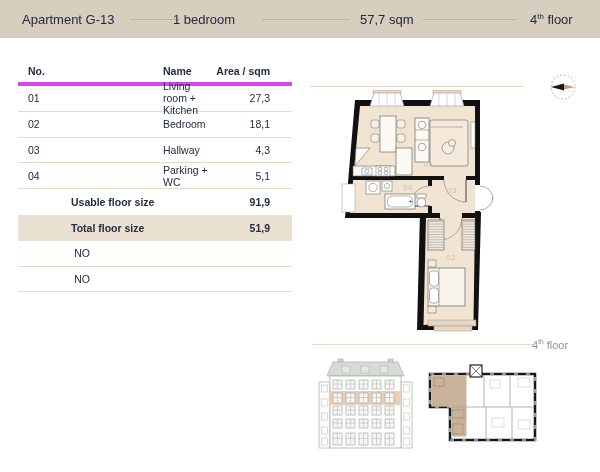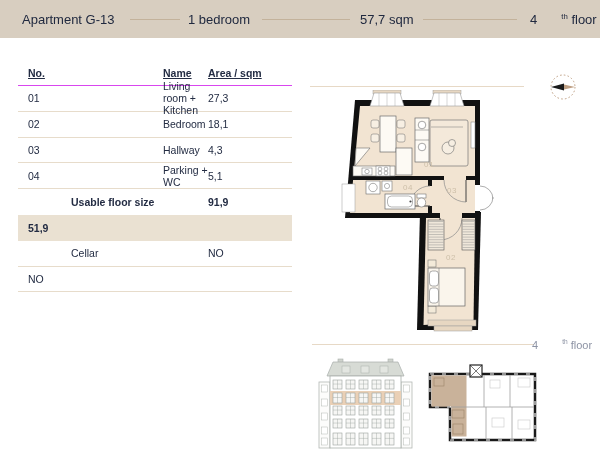--- a/index.html
+++ b/index.html
@@ -2,46 +2,46 @@
 <html><head>
 <meta charset="utf-8">
 <style>
   html,body{margin:0;padding:0;background:#fff;}
   #canvas{position:relative;width:600px;height:472px;background:#ffffff;overflow:hidden;
           font-family:"Liberation Sans",sans-serif;color:#232c43;}
   
   .topbar{position:absolute;left:0;top:0;width:600px;height:38px;background:#d8cec0;}
   .topbar .hitem{position:absolute;top:12px;font-size:13px;color:#20293f;white-space:nowrap;}
   .topbar .hline{position:absolute;top:19px;height:1px;background:#c3b29b;}
-  sup{font-size:0.6em;vertical-align:super;margin-left:24px;}
+  sup{font-size:0.6em;vertical-align:super;}
   
   .table{position:absolute;left:18px;top:60px;width:274px;font-size:10.5px;}
   .trow{display:flex;align-items:center;height:25.8px;padding:0 22px 0 10px;
         border-bottom:1px solid #e7dccb;box-sizing:border-box;}
-  .thead{height:26px;font-weight:bold;border-bottom:1px solid #d946ef;text-decoration:underline;}
+  .thead{height:26px;font-weight:bold;border-bottom:4px solid #d946ef;}
   .c-no{width:92px;}
   .c-name{flex:1;margin-left:43px;}
-  .c-area{width:62px;}
+  .c-area{width:62px;text-align:right;}
   .bold{font-weight:bold;}
   .noline{border-bottom:none;}
   .highlight{background:#eae1d2;border-bottom:none;}
   
   .rule{position:absolute;height:1px;background:#e7d9c6;}
   .floor-label{position:absolute;left:532px;top:338px;font-size:11px;color:#8d93a4;white-space:nowrap;}
   svg{position:absolute;display:block;}
 </style>
 </head>
 <body>
 
 <div id="canvas">
 
   <div class="topbar">
     <div class="hitem" style="left:22px">Apartment G-13</div>
     <div class="hline" style="left:130px;width:50px"></div>
-    <div class="hitem" style="left:188px">1 bedroom</div>
+    <div class="hitem" style="left:173px">1 bedroom</div>
     <div class="hline" style="left:262px;width:88px"></div>
     <div class="hitem" style="left:360px">57,7 sqm</div>
     <div class="hline" style="left:423px;width:94px"></div>
     <div class="hitem" style="left:530px"><span>4</span><sup>th</sup>&nbsp;<span>floor</span></div>
   </div>
 
   <div class="table">
     <div class="trow thead">
       <div class="c-no">No.</div>
       <div class="c-name">Name</div>
@@ -65,24 +65,24 @@
     <div class="trow">
       <div class="c-no">04</div>
       <div class="c-name">Parking + WC</div>
       <div class="c-area">5,1</div>
     </div>
     <div class="trow noline">
       <div class="c-name bold">Usable floor size</div>
       <div class="c-area bold">91,9</div>
     </div>
     <div class="trow highlight">
+      <div class="c-name bold">Total floor size</div>
       <div class="c-area bold">51,9</div>
     </div>
     <div class="trow">
-      <div class="c-name">Cellar</div>
       <div class="c-area">NO</div>
     </div>
     <div class="trow">
       <div class="c-area">NO</div>
     </div>
   </div>
 
   <div class="rule" style="left:310px;top:86px;width:214px"></div>
   <div class="rule" style="left:312px;top:344px;width:222px"></div>
 

